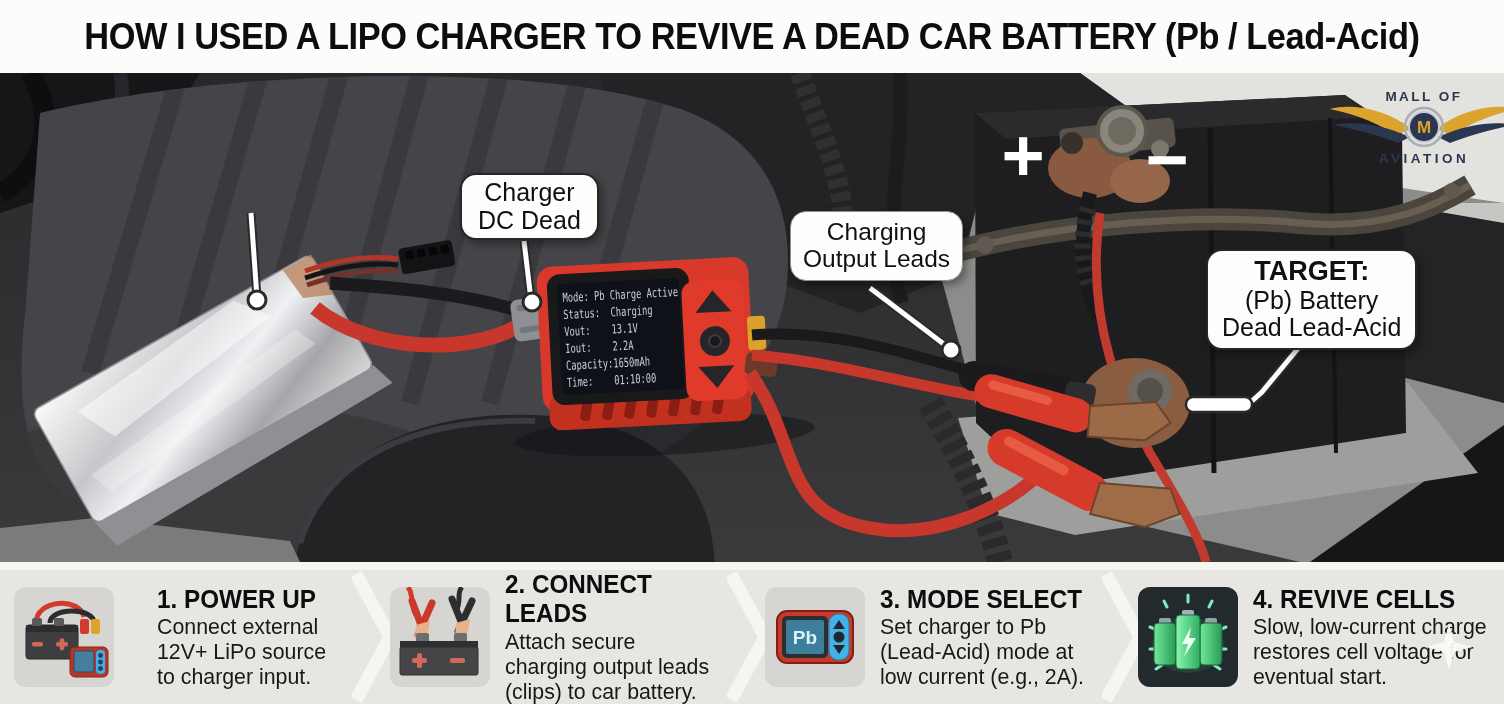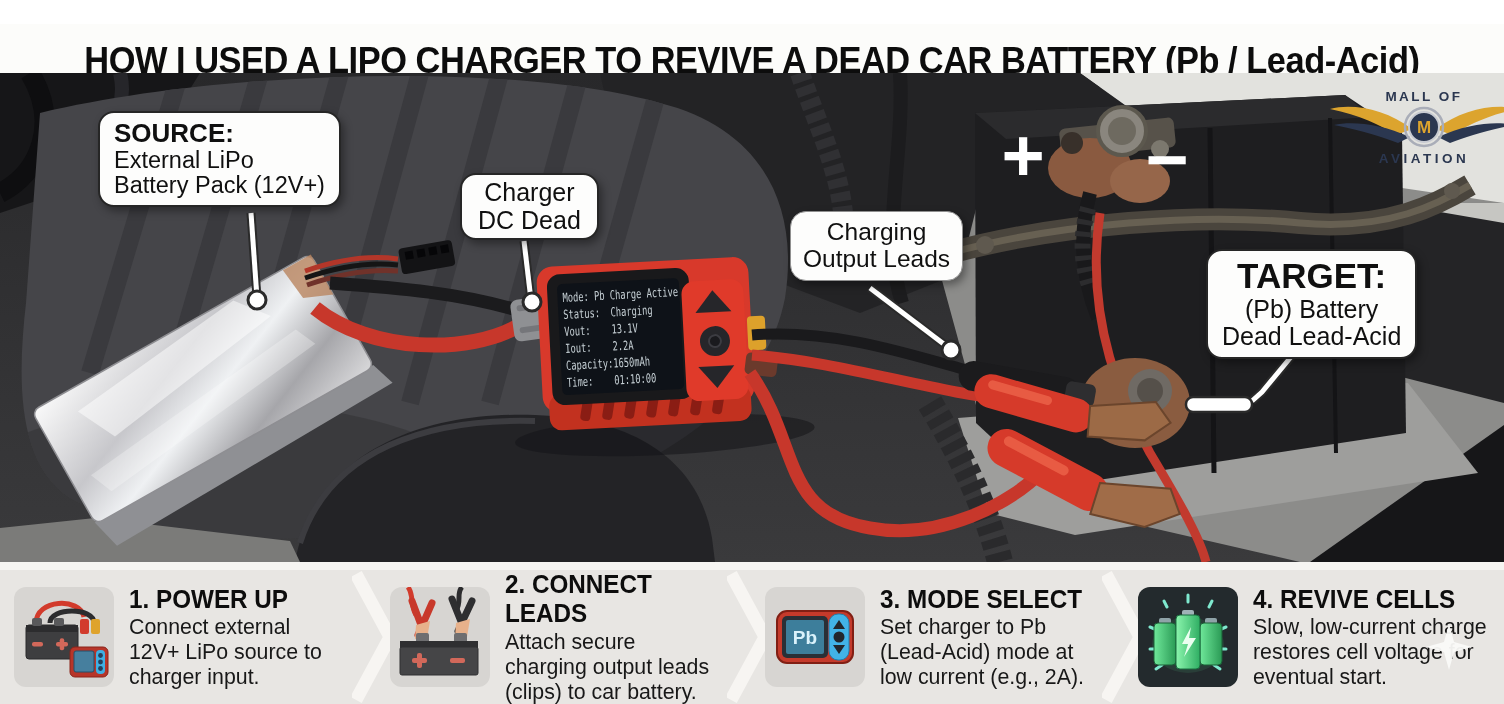--- a/index.html
+++ b/index.html
@@ -1,35 +1,35 @@
 <!DOCTYPE html>
 <html><head>
 <meta charset="utf-8">
 <style>
   html,body{margin:0;padding:0;background:#ffffff;}
   .page{position:relative;width:1504px;height:704px;overflow:hidden;background:#ffffff;
         font-family:"Liberation Sans",sans-serif;}
   
   .titlebar{position:absolute;left:0;top:0;width:1504px;height:73px;background:#fcfcfa;
-            display:flex;align-items:center;justify-content:center;margin-top:24px;}
+            display:flex;align-items:center;justify-content:center;}
   .titlebar h1{margin:0;font-size:37px;font-weight:700;color:#0d0d0d;letter-spacing:-0.5px;
                transform:scaleX(0.93);white-space:nowrap;}
   
   .photo{position:absolute;left:0;top:73px;width:1504px;height:489px;background:#2e2e30;overflow:hidden;}
   .photo svg.scene{position:absolute;left:0;top:0;}
   .callout{position:absolute;background:#fdfdfc;border:2.5px solid #262626;border-radius:16px;
            padding:6px 14px;color:#101010;box-shadow:3px 4px 8px rgba(0,0,0,.38);line-height:1.1;}
   .callout .co-head{font-weight:700;}
   .callout.center{text-align:center;}
   .co-source{left:98px;top:38px;font-size:23.5px;}
   .co-source .co-head{font-size:26px;}
   .co-dc{left:460px;top:100px;font-size:25px;padding:4px 16px;}
   .co-out{left:790px;top:138px;font-size:24.5px;border:1.5px solid #8f8f8f;padding:7px 12px;}
   .co-target{left:1206px;top:176px;font-size:25px;}
-  .co-target .co-head{font-size:35px;}
+  .co-target .co-head{font-size:27px;}
   .lcd-line{white-space:pre;font-family:"DejaVu Sans Mono",monospace;}
   
   .gap{position:absolute;left:0;top:562px;width:1504px;height:8px;background:#f6f5f2;}
   .steps-bar{position:absolute;left:0;top:570px;width:1504px;height:134px;background:#e8e6e3;}
   .step{position:absolute;top:0;height:134px;display:flex;align-items:center;}
   .step-icon{flex:0 0 auto;display:block;}
   .step-text{margin-left:15px;transform:scaleX(0.97);transform-origin:left center;}
   .step-heading{font-size:25px;font-weight:700;color:#0d0d0d;line-height:1.15;}
   .step-body{font-size:22px;color:#181818;line-height:1.14;margin-top:1px;}
   .sep{position:absolute;top:0;}
@@ -233,45 +233,40 @@
         <circle cx="532" cy="229" r="9" fill="#ffffff" stroke="#2a2a2a" stroke-width="3"></circle>
         <path d="M870,215 L949,275" stroke="#2a2a2a" stroke-width="9"></path>
         <path d="M870,215 L949,275" stroke="#ffffff" stroke-width="5"></path>
         <circle cx="951" cy="277" r="9" fill="#ffffff" stroke="#2a2a2a" stroke-width="3"></circle>
         <path d="M1300,273 L1262,319 L1252,328" stroke="#2a2a2a" stroke-width="9"></path>
         <path d="M1300,273 L1262,319 L1252,328" stroke="#ffffff" stroke-width="5"></path>
         <rect x="1186" y="324" width="66" height="15" rx="7" fill="#ffffff" stroke="#2a2a2a" stroke-width="2.5"></rect>
       </g>
     </svg>
 
-    <div class="callout co-source">
-      <div class="co-head">SOURCE:</div>
-      <div>External LiPo</div>
-      <div>Battery Pack (12V+)</div>
-    </div>
     <div class="callout center co-dc">
       <div>Charger</div>
       <div>DC Dead</div>
     </div>
     <div class="callout center co-out">
       <div>Charging</div>
       <div>Output Leads</div>
     </div>
     <div class="callout center co-target">
       <div class="co-head">TARGET:</div>
       <div>(Pb) Battery</div>
       <div>Dead Lead-Acid</div>
     </div>
   </div>
 
   <div class="gap"></div>
 
   <div class="steps-bar">
 
-    <div class="step" style="left:14px;width:338px;">
+    <div class="step" style="left:14px;width:338px;gap:28px;">
       <svg class="step-icon" width="100" height="100" viewBox="0 0 100 100">
         <rect x="0" y="0" width="100" height="100" rx="12" fill="#d7d5d2"></rect>
         <path d="M22,36 C22,12 66,10 70,30" stroke="#d23b2c" stroke-width="5" fill="none"></path>
         <path d="M36,36 C36,20 80,20 80,36" stroke="#2c2c2e" stroke-width="5" fill="none"></path>
         <rect x="12" y="38" width="52" height="34" rx="3" fill="#3e3e40" stroke="#2a2a2c"></rect>
         <rect x="12" y="38" width="52" height="7" fill="#2c2c2e"></rect>
         <rect x="18" y="31" width="10" height="8" rx="2" fill="#59595b"></rect>
         <rect x="40" y="31" width="10" height="8" rx="2" fill="#59595b"></rect>
         <rect x="18" y="55" width="11" height="4.5" rx="2" fill="#d2685a"></rect>
         <rect x="42" y="55" width="12" height="4.5" rx="2" fill="#d2685a"></rect>

